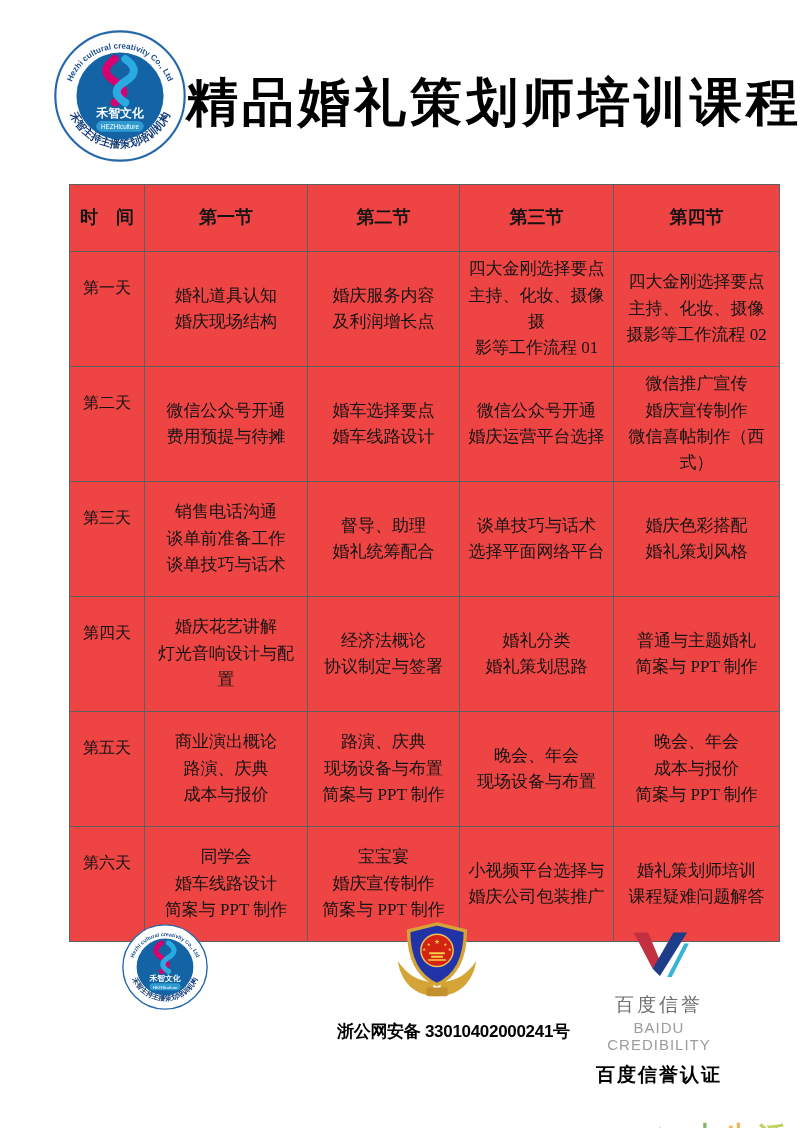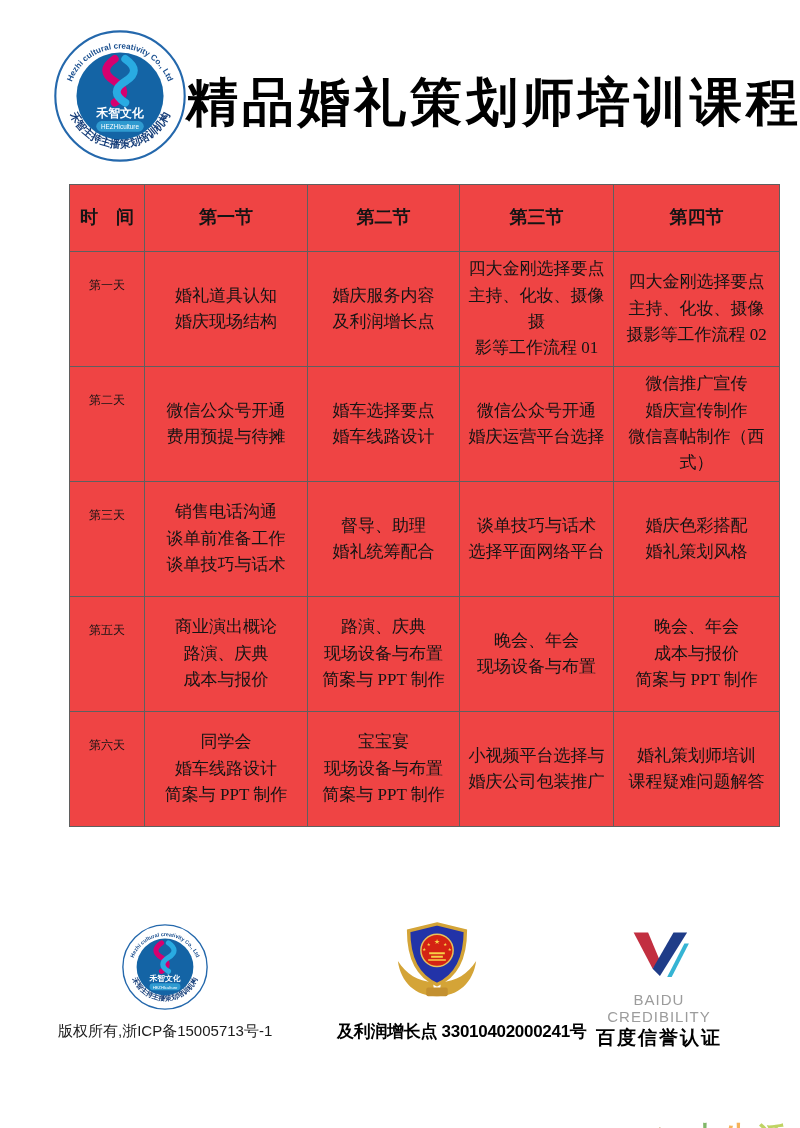--- a/index.html
+++ b/index.html
@@ -25,39 +25,39 @@
     border-collapse:collapse;table-layout:fixed;background:#ef4444;margin-left:24px;
   }
   table.course th,table.course td{
     border:1px solid #5f5f5f;text-align:center;vertical-align:middle;
     font-size:17px;line-height:1.55;color:#141414;padding:4px 6px;
     white-space:pre-line;overflow:hidden;
   }
   table.course thead th{height:58px;font-size:18px;font-weight:bold;}
   table.course tbody td{height:86px;}
   table.course td.day{
-    vertical-align:top;padding-top:24px;font-size:12px;
+    vertical-align:top;padding-top:24px;font-size:16px;
   }
 
   
   .f-col{position:absolute;text-align:center;}
   .f-left{left:58px;top:924px;width:214px;}
   .f-center{left:337px;top:920px;width:200px;}
   .f-right{left:585px;top:928px;width:148px;font-family:"Liberation Sans","DejaVu Sans",sans-serif;}
   .icp-text{
     margin-top:8px;font-family:"Liberation Sans","DejaVu Sans",sans-serif;
     font-size:15px;color:#1b1b1b;white-space:nowrap;
   }
   .police-text{
     margin-top:6px;font-family:"Liberation Sans","DejaVu Sans",sans-serif;
     font-size:17px;font-weight:bold;color:#000;white-space:nowrap;letter-spacing:-0.3px;
   }
   .baidu-cn{font-size:19px;color:#6e6e6e;letter-spacing:3px;margin-top:2px;}
   .baidu-en{font-size:15px;color:#9c9c9c;letter-spacing:1px;margin-top:1px;}
-  .baidu-cert{font-size:19px;color:#000;font-weight:bold;letter-spacing:2px;text-align:center;}
+  .baidu-cert{font-size:19px;color:#000;font-weight:bold;margin-top:9px;letter-spacing:2px;text-align:center;}
 
   
   .watermark{
     position:absolute;left:653px;top:1117px;width:145px;height:60px;
     display:flex;align-items:center;opacity:0.85;
     font-family:"Liberation Sans","DejaVu Sans",sans-serif;
   }
   .wm-mascot{flex:0 0 auto;margin-top:4px;}
   .wm-body{margin-left:2px;}
   .wm-chars{font-size:30px;font-weight:bold;line-height:1.05;letter-spacing:4px;white-space:nowrap;}
@@ -144,40 +144,51 @@
 谈单前准备工作
 谈单技巧与话术</td>
         <td>督导、助理
 婚礼统筹配合</td>
         <td>谈单技巧与话术
 选择平面网络平台</td>
         <td>婚庆色彩搭配
 婚礼策划风格</td>
       </tr>
       <tr>
+        <td class="day">第四天</td>
+        <td>婚庆花艺讲解
+灯光音响设计与配置</td>
+        <td>经济法概论
+协议制定与签署</td>
+        <td>婚礼分类
+婚礼策划思路</td>
+        <td>普通与主题婚礼
+简案与 PPT 制作</td>
+      </tr>
+      <tr>
         <td class="day">第五天</td>
         <td>商业演出概论
 路演、庆典
 成本与报价</td>
         <td>路演、庆典
 现场设备与布置
 简案与 PPT 制作</td>
         <td>晚会、年会
 现场设备与布置</td>
         <td>晚会、年会
 成本与报价
 简案与 PPT 制作</td>
       </tr>
       <tr>
         <td class="day">第六天</td>
         <td>同学会
 婚车线路设计
 简案与 PPT 制作</td>
         <td>宝宝宴
-现场设备与布置
+婚庆宣传制作
 简案与 PPT 制作</td>
         <td>小视频平台选择与
 婚庆公司包装推广</td>
         <td>婚礼策划师培训
 课程疑难问题解答</td>
       </tr>
     </tbody>
   </table>
 
   <div class="f-col f-left">
@@ -193,46 +204,46 @@
       <text font-size="8" fill="#143c78" font-family="Liberation Sans, sans-serif" font-weight="bold">
         <textPath href="#arcBot2" startOffset="50%" text-anchor="middle">禾智主持主播策划培训机构</textPath>
       </text>
       <circle cx="50" cy="50" r="33" fill="#1464a5"></circle>
       <path d="M46 22 q-13 9 0 17 q13 8 0 16" stroke="#d6006f" stroke-width="6" fill="none" stroke-linecap="round"></path>
       <path d="M54 22 q13 9 0 17 q-13 8 0 16" stroke="#29abe2" stroke-width="6" fill="none" stroke-linecap="round"></path>
       <text x="50" y="66" text-anchor="middle" font-size="9" fill="#ffffff" font-weight="bold">禾智文化</text>
       <rect x="32" y="69" width="36" height="8" rx="4" fill="#2f9ad0"></rect>
       <text x="50" y="75" text-anchor="middle" font-size="4.8" fill="#ffffff" font-family="Liberation Sans, sans-serif">HEZHIculture</text>
     </svg>
-    <div class="icp-text">版权所有,浙ICP备15005713号-1</div>
   </div>
 
   <div class="f-col f-center">
     <svg width="98" height="90" viewBox="0 0 100 92">
       <path d="M50 78 C28 78 13 64 10 42 C19 56 30 62 46 64 L47 73 Z" fill="#d4a437"></path>
       <path d="M50 78 C72 78 87 64 90 42 C81 56 70 62 54 64 L53 73 Z" fill="#d4a437"></path>
       <rect x="39" y="69" width="22" height="9" rx="2" fill="#c39030"></rect>
       <path d="M50 4 L79 11 C79 38 71 57 50 66 C29 57 21 38 21 11 Z" fill="#2233a8" stroke="#d4a437" stroke-width="3.5"></path>
       <circle cx="50" cy="31" r="16.5" fill="#d42313" stroke="#e8c15a" stroke-width="1.5"></circle>
       <text x="50" y="25" text-anchor="middle" font-size="7" fill="#f7d046">★</text>
       <text x="41.5" y="27" text-anchor="middle" font-size="4.5" fill="#f7d046">★</text>
       <text x="58.5" y="27" text-anchor="middle" font-size="4.5" fill="#f7d046">★</text>
       <text x="37" y="32" text-anchor="middle" font-size="4.5" fill="#f7d046">★</text>
       <text x="63" y="32" text-anchor="middle" font-size="4.5" fill="#f7d046">★</text>
       <path d="M42 33 h16 v2 h-16 z M44 36.5 h12 v2 h-12 z M41 40 h18 v1.6 h-18 z" fill="#f7d046"></path>
     </svg>
-    <div class="police-text">及利润增长点 33010402000241号</div>
+    <div class="police-text">浙公网安备 33010402000241号</div>
   </div>
 
   <div class="f-col f-right">
     <svg width="66" height="58" viewBox="0 0 72 64">
       <polygon points="8,5 24,5 37,36 29,45" fill="#c22f40"></polygon>
       <polygon points="37,53 29,45 52,5 67,5" fill="#1f3c88"></polygon>
       <polygon points="45,54 64,17 69,17 50,54" fill="#35b4d4"></polygon>
     </svg>
+    <div class="baidu-cn">百度信誉</div>
     <div class="baidu-en">BAIDU CREDIBILITY</div>
     <div class="baidu-cert">百度信誉认证</div>
   </div>
 
   <div class="watermark">
     <svg class="wm-mascot" width="34" height="48" viewBox="0 0 30 42">
       <path d="M3 7 v-4 M6 7 v-5 M9 7 v-4" stroke="#b98c4a" stroke-width="1.4" fill="none"></path>
       <line x1="6" y1="7" x2="6" y2="36" stroke="#b98c4a" stroke-width="1.6"></line>
       <circle cx="18" cy="14" r="5" fill="#f7d6b0"></circle>
       <path d="M12 10 a6 6 0 0 1 12 0 z" fill="#e8b04a"></path>

